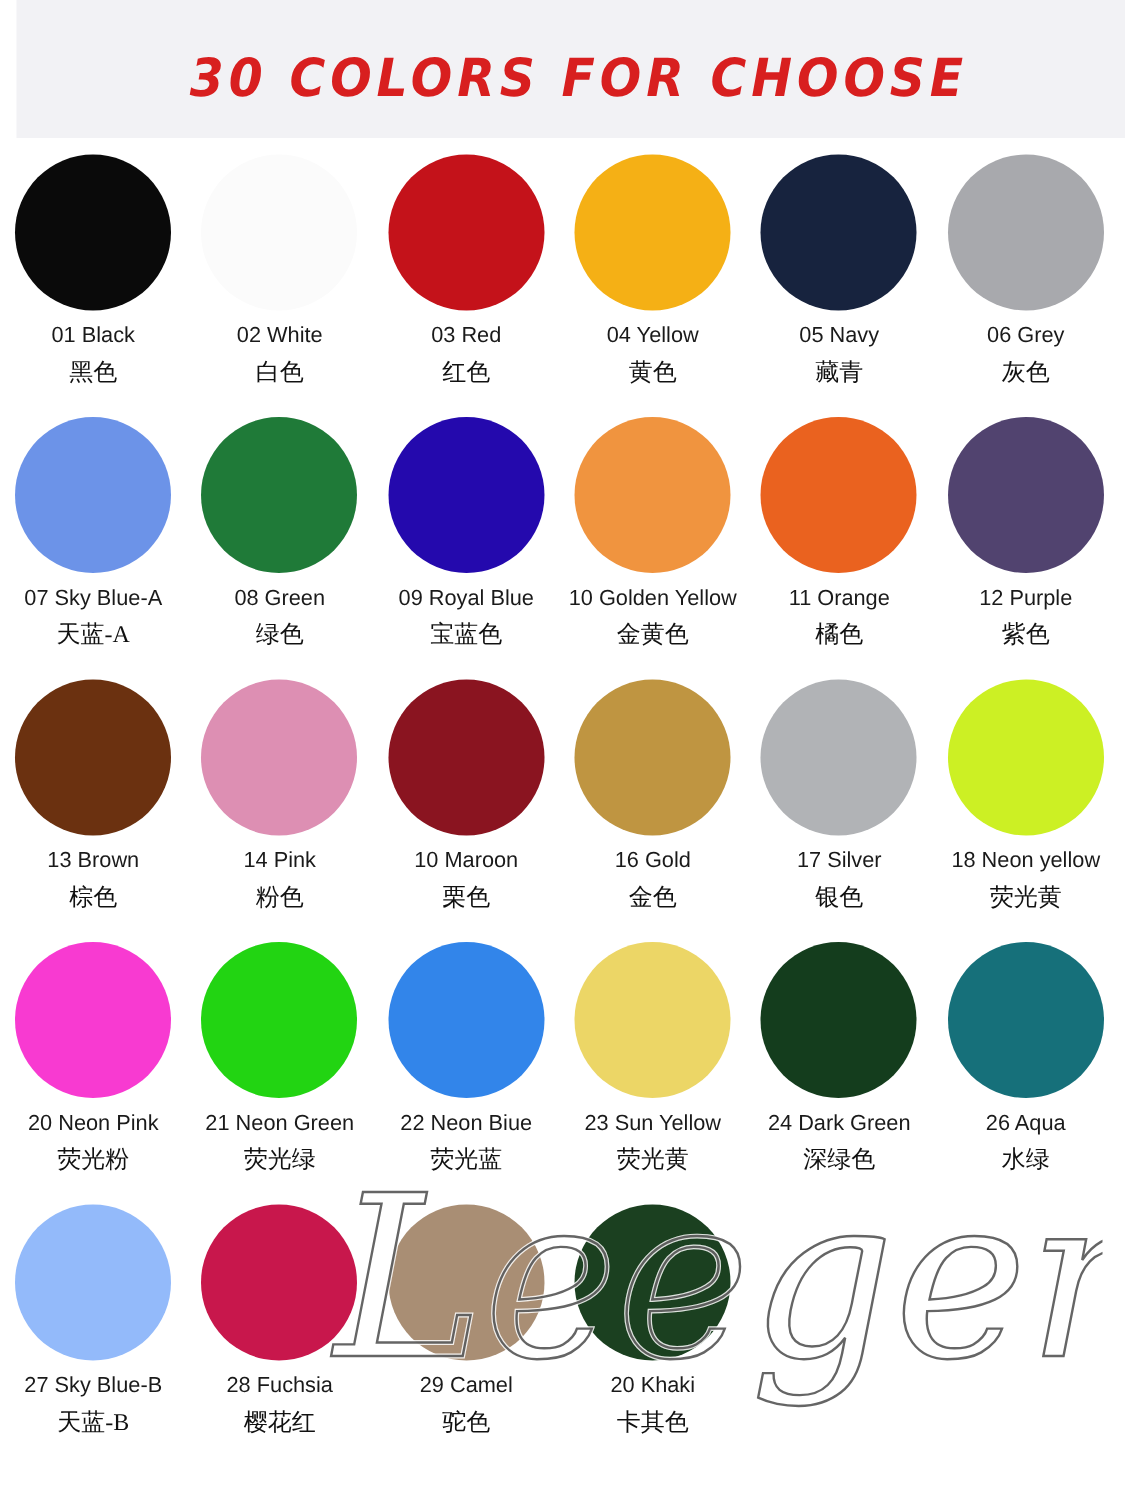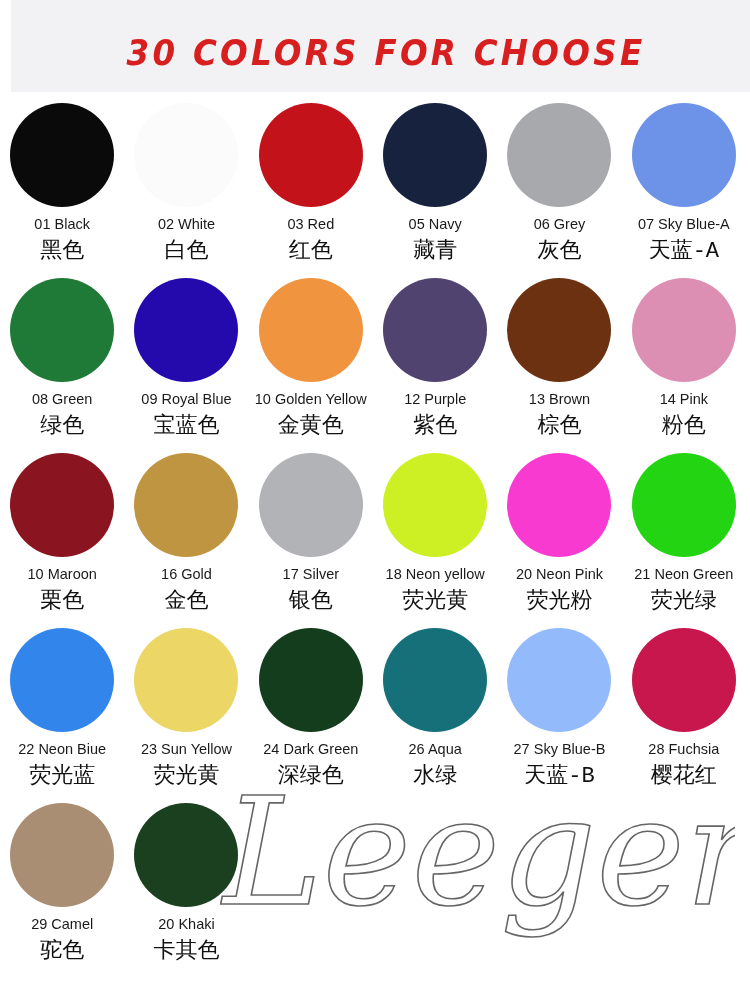--- a/index.html
+++ b/index.html
@@ -70,25 +70,25 @@
   .swatch-label-en {
     margin-top: 10px;
     font-size: 14.5px;
     color: #1a1a1a;
     line-height: 1.1;
     white-space: nowrap;
     font-family: "Liberation Sans", sans-serif;
   }
   .swatch-label-cn {
     margin-top: 7px;
-    font-size: 22px;
+    font-size: 16px;
     color: #111111;
     line-height: 1.1;
     white-space: nowrap;
-    font-family: Liberation Mono, monospace;
+    font-family: Liberation Serif, serif;
   }
 
   
   #watermark {
     position: absolute;
     left: 215px;
     top: 762px;
     width: 520px;
     height: 185px;
     pointer-events: none;
@@ -130,20 +130,25 @@
       <div class="swatch-dot" style="background: rgb(251, 251, 251);"></div>
       <div class="swatch-label-en">02 White</div>
       <div class="swatch-label-cn">白色</div>
     </div>
     <div class="swatch-cell">
       <div class="swatch-dot" style="background: rgb(196, 18, 26);"></div>
       <div class="swatch-label-en">03 Red</div>
       <div class="swatch-label-cn">红色</div>
     </div>
     <div class="swatch-cell">
+      <div class="swatch-dot" style="background: rgb(245, 176, 21);"></div>
+      <div class="swatch-label-en">04 Yellow</div>
+      <div class="swatch-label-cn">黄色</div>
+    </div>
+    <div class="swatch-cell">
       <div class="swatch-dot" style="background: rgb(23, 35, 62);"></div>
       <div class="swatch-label-en">05 Navy</div>
       <div class="swatch-label-cn">藏青</div>
     </div>
     <div class="swatch-cell">
       <div class="swatch-dot" style="background: rgb(168, 169, 173);"></div>
       <div class="swatch-label-en">06 Grey</div>
       <div class="swatch-label-cn">灰色</div>
     </div>
     <div class="swatch-cell">
@@ -158,20 +163,25 @@
     </div>
     <div class="swatch-cell">
       <div class="swatch-dot" style="background: rgb(36, 9, 173);"></div>
       <div class="swatch-label-en">09 Royal Blue</div>
       <div class="swatch-label-cn">宝蓝色</div>
     </div>
     <div class="swatch-cell">
       <div class="swatch-dot" style="background: rgb(240, 148, 63);"></div>
       <div class="swatch-label-en">10 Golden Yellow</div>
       <div class="swatch-label-cn">金黄色</div>
+    </div>
+    <div class="swatch-cell">
+      <div class="swatch-dot" style="background: rgb(234, 98, 31);"></div>
+      <div class="swatch-label-en">11 Orange</div>
+      <div class="swatch-label-cn">橘色</div>
     </div>
     <div class="swatch-cell">
       <div class="swatch-dot" style="background: rgb(81, 67, 111);"></div>
       <div class="swatch-label-en">12 Purple</div>
       <div class="swatch-label-cn">紫色</div>
     </div>
     <div class="swatch-cell">
       <div class="swatch-dot" style="background: rgb(107, 49, 16);"></div>
       <div class="swatch-label-en">13 Brown</div>
       <div class="swatch-label-cn">棕色</div>

